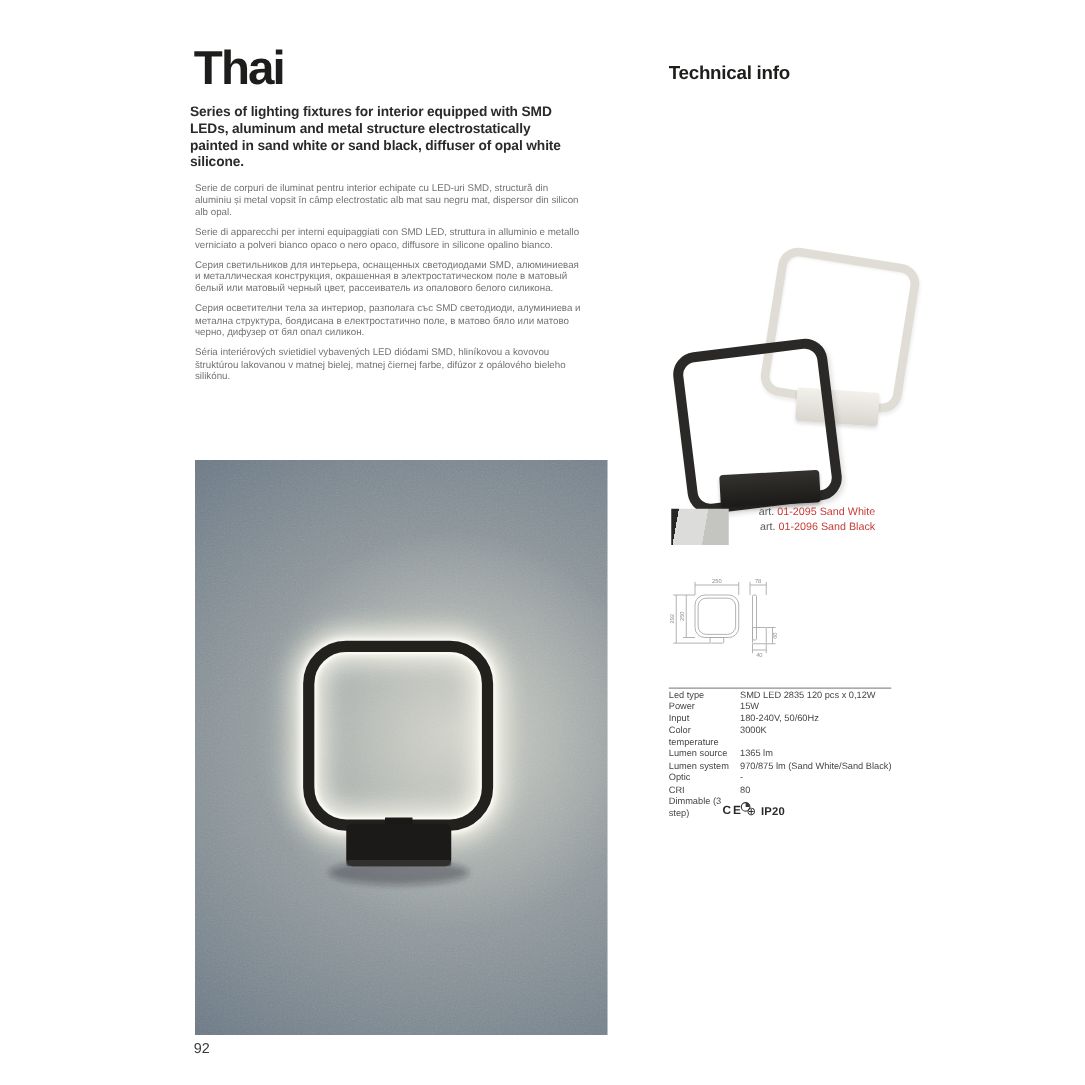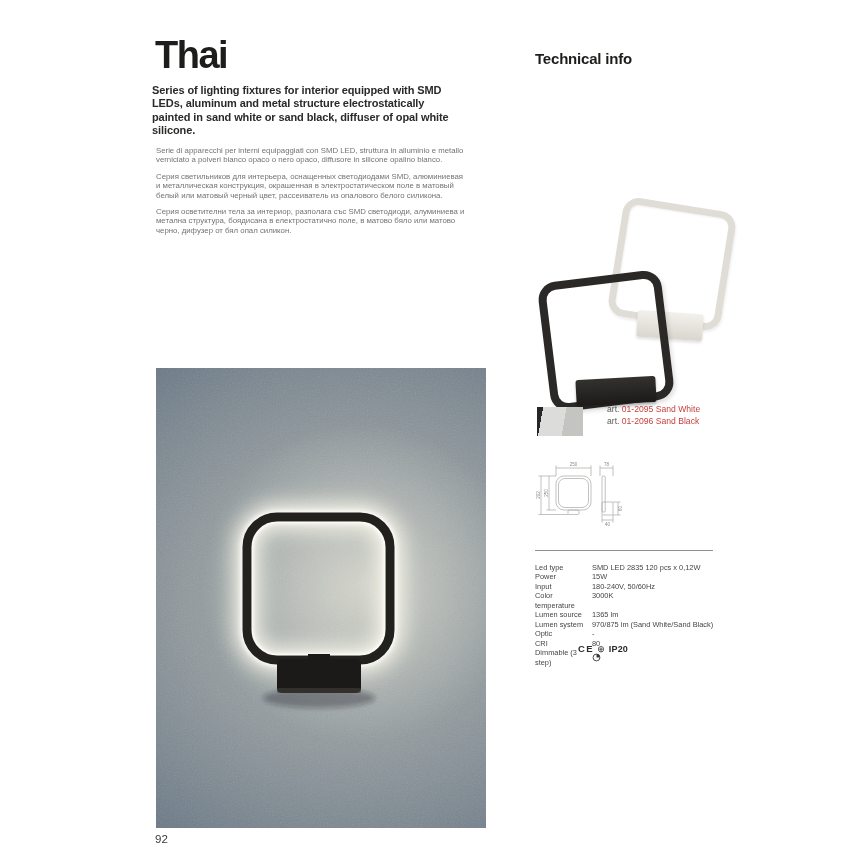--- a/index.html
+++ b/index.html
@@ -33,50 +33,52 @@
   .base-white{left:97px;top:116px;width:66px;height:27px;background:linear-gradient(#f3f1ec,#d9d6cf);
               border-radius:3px;transform:rotate(4deg);box-shadow:0 2px 3px rgba(0,0,0,0.12);}
   .sq-black{left:4px;top:80px;width:108px;height:114px;border:8px solid #2b2927;border-radius:18px;
             transform:rotate(-7deg);box-shadow:2px 3px 4px rgba(0,0,0,0.12);}
   .base-black{left:36px;top:182px;width:80px;height:26px;background:linear-gradient(#34322f,#1b1a18);
               border-radius:3px;transform:rotate(-3deg);box-shadow:0 2px 3px rgba(0,0,0,0.25);}
 
   .articles{position:absolute;left:537px;top:404px;height:34px;}
   .article-thumb{position:absolute;left:0;top:3px;width:46px;height:29px;
                  background:linear-gradient(100deg,#262626 0 12%,#dcdcda 12% 58%,#c4c4c1 58%);}
-  .article-lines{position:absolute;left:70px;top:0;}
+  .article-lines{position:absolute;left:70px;top:0;text-align:right;}
   .article-line{font-size:8.6px;line-height:11.5px;white-space:nowrap;}
   .article-prefix{color:#5c5c5a;}
   .article-red{color:#c63f3a;}
 
   .dim-svg{position:absolute;left:533px;top:452px;}
 
-  .specs{position:absolute;left:535px;top:563px;width:330px;border-top:0;}
+  .specs{position:absolute;left:535px;top:551px;width:330px;border-top:0;}
   .specs-rule{position:absolute;left:535px;top:550px;width:178px;border-top:1px solid #8f8f8d;}
   .spec-row{display:flex;font-size:7.4px;line-height:9.45px;color:#454543;}
   .spec-label{flex:0 0 57px;}
   .spec-value{flex:1;white-space:nowrap;}
   .dimmable-row .spec-value{display:flex;align-items:center;}
   .marks{position:absolute;left:535px;top:643px;display:flex;align-items:center;font-size:9px;color:#2a2a28;margin-left:43px;}
   .ce{font-weight:bold;letter-spacing:1.5px;font-size:9.5px;}
   .class-sym{margin:0 4px 0 3px;font-size:9px;color:#2a2a28;}
   .ip{font-weight:bold;font-size:9px;letter-spacing:0.2px;}
 </style>
 </head>
 <body>
 
 <div id="page">
 
   <div class="title">Thai</div>
   <div class="intro">Series of lighting fixtures for interior equipped with SMD LEDs, aluminum and metal structure electrostatically painted in sand white or sand black, diffuser of opal white silicone.</div>
 
   <div class="descriptions">
+    <p>Serie de corpuri de iluminat pentru interior echipate cu LED-uri SMD, structură din aluminiu și metal vopsit în câmp electrostatic alb mat sau negru mat, dispersor din silicon alb opal.</p>
     <p>Serie di apparecchi per interni equipaggiati con SMD LED, struttura in alluminio e metallo verniciato a polveri bianco opaco o nero opaco, diffusore in silicone opalino bianco.</p>
     <p>Серия светильников для интерьера, оснащенных светодиодами SMD, алюминиевая и металлическая конструкция, окрашенная в электростатическом поле в матовый белый или матовый черный цвет, рассеиватель из опалового белого силикона.</p>
     <p>Серия осветителни тела за интериор, разполага със SMD светодиоди, алуминиева и метална структура, боядисана в електростатично поле, в матово бяло или матово черно, дифузер от бял опал силикон.</p>
+    <p>Séria interiérových svietidiel vybavených LED diódami SMD, hliníkovou a kovovou štruktúrou lakovanou v matnej bielej, matnej čiernej farbe, difúzor z opálového bieleho silikónu.</p>
   </div>
 
   <div class="photo">
     <svg class="photo-noise" width="330" height="460">
       <filter id="noiseF">
         <feTurbulence type="fractalNoise" baseFrequency="0.85" numOctaves="2" stitchTiles="stitch"></feTurbulence>
         <feColorMatrix type="saturate" values="0"></feColorMatrix>
       </filter>
       <rect width="330" height="460" filter="url(#noiseF)"></rect>
     </svg>

